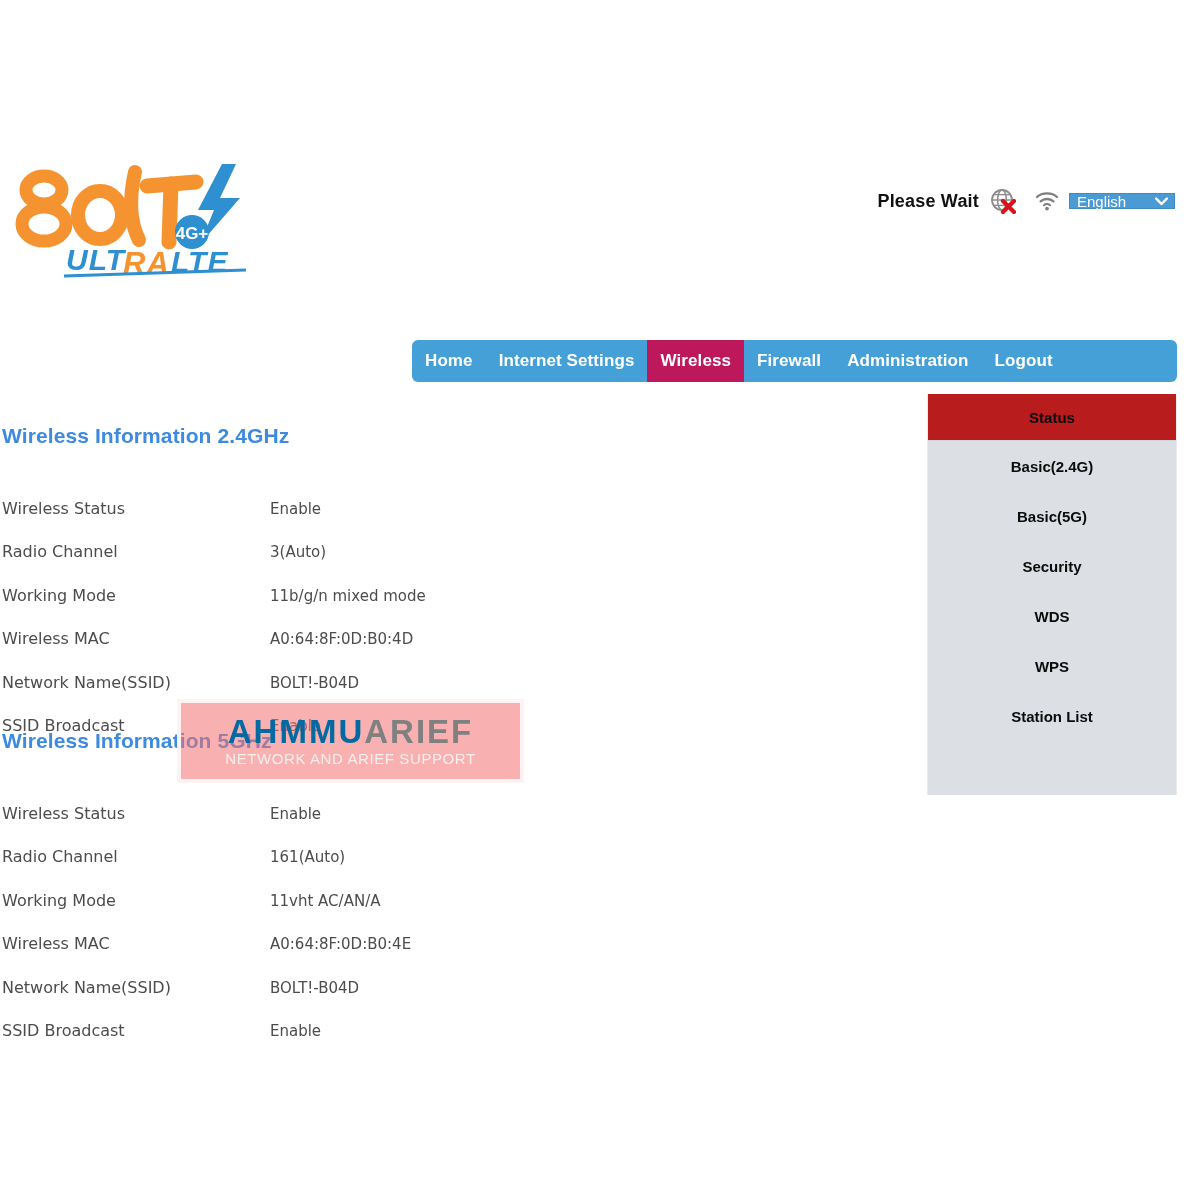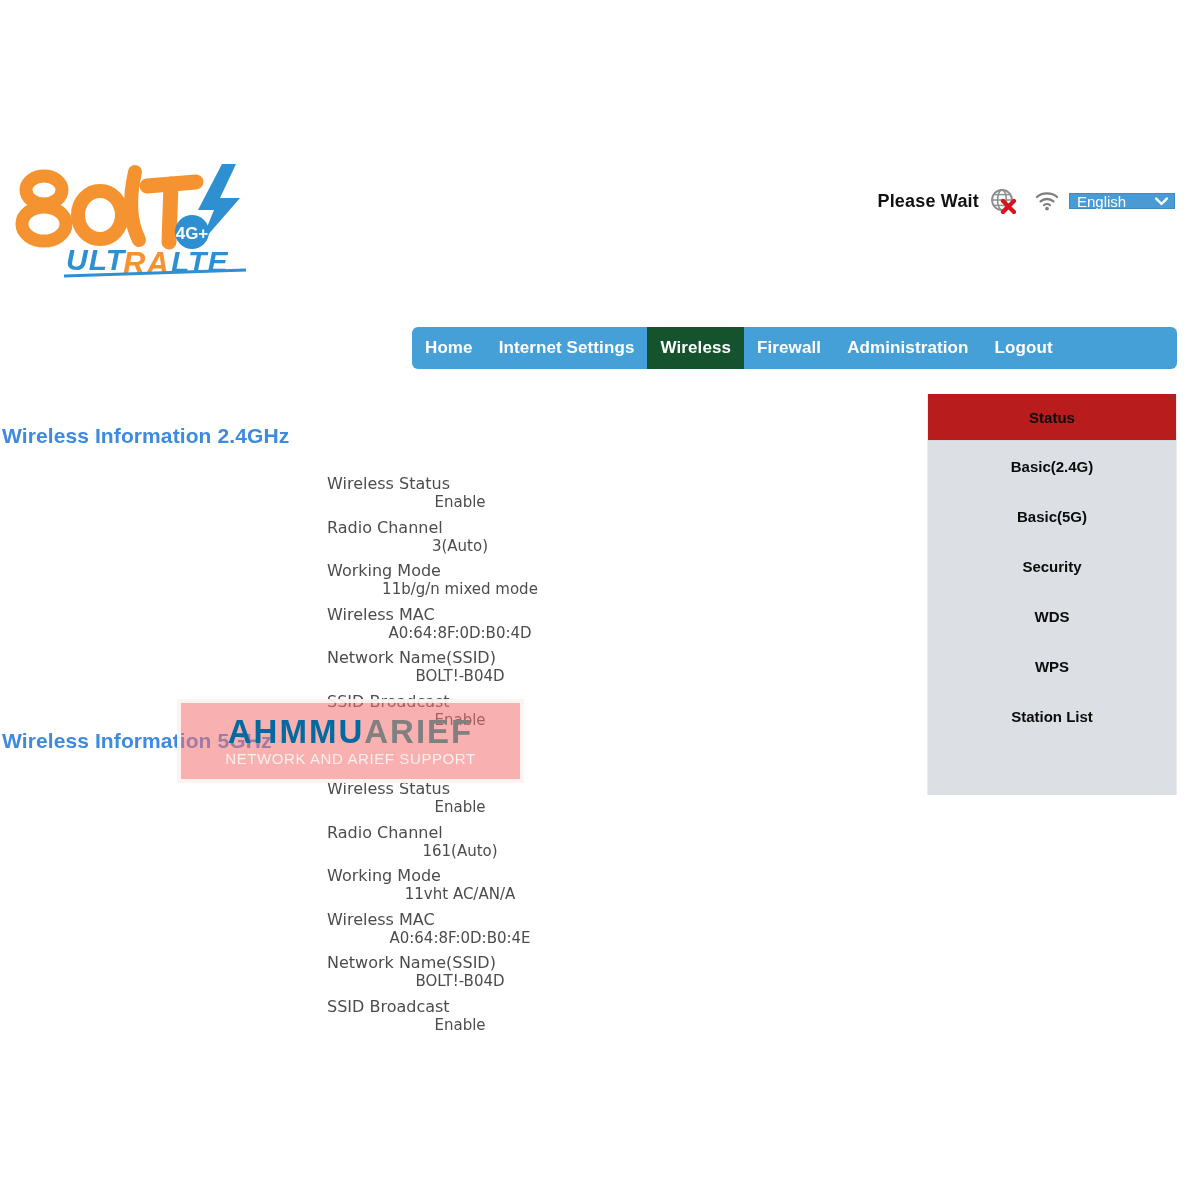--- a/index.html
+++ b/index.html
@@ -44,37 +44,37 @@
     background: #4a9bd4;
     border: 1px solid #3f8cc2;
     padding: 0 6px 0 7px;
   }
   .lang-select .lang-text {
     font-size: 15px; color: #ffffff; line-height: 1;
   }
 
   
   .navbar {
-    position: absolute; left: 412px; top: 327px;
+    position: absolute; left: 412px; top: 340px;
     width: 765px; height: 42px;
     background: #45a0d8;
     border-radius: 6px;
     display: flex; align-items: stretch;
     overflow: hidden;
   }
   .nav-item {
     display: flex; align-items: center; justify-content: center;
     color: #ffffff;
     font-size: 17px; font-weight: bold;
     padding: 0 13px;
     white-space: nowrap;
     cursor: pointer;
     letter-spacing: .1px;
   }
-  .nav-item.active { background: #14532d; }
+  .nav-item.active { background: #be185d; }
 
   
   .sidebar {
     position: absolute; left: 927px; top: 394px;
     width: 250px; height: 401px;
     background: #dce0e4;
     border-left: 1px solid #e9ebed;
     border-right: 1px solid #e9ebed;
   }
   .side-item {
@@ -92,21 +92,21 @@
   
   .section { position: absolute; left: 0; width: 920px; }
   .section-title {
     font-size: 21px; font-weight: bold; color: #3d8ade;
     margin: 0 0 0 2px;
     letter-spacing: .1px;
   }
   .info-row {
     position: relative;
     height: 43.5px;
-    display: flex; align-items: center; flex-direction: column;
+    display: flex; align-items: flex-end;
   }
   .info-label {
     width: 268px; margin-left: 2px;
     font-size: 16px; color: #4c4c4c;
     font-family: "DejaVu Sans", sans-serif;
     white-space: nowrap;
   }
   .info-value {
     font-size: 15px; color: #4c4c4c;
     font-family: "DejaVu Sans", sans-serif;

